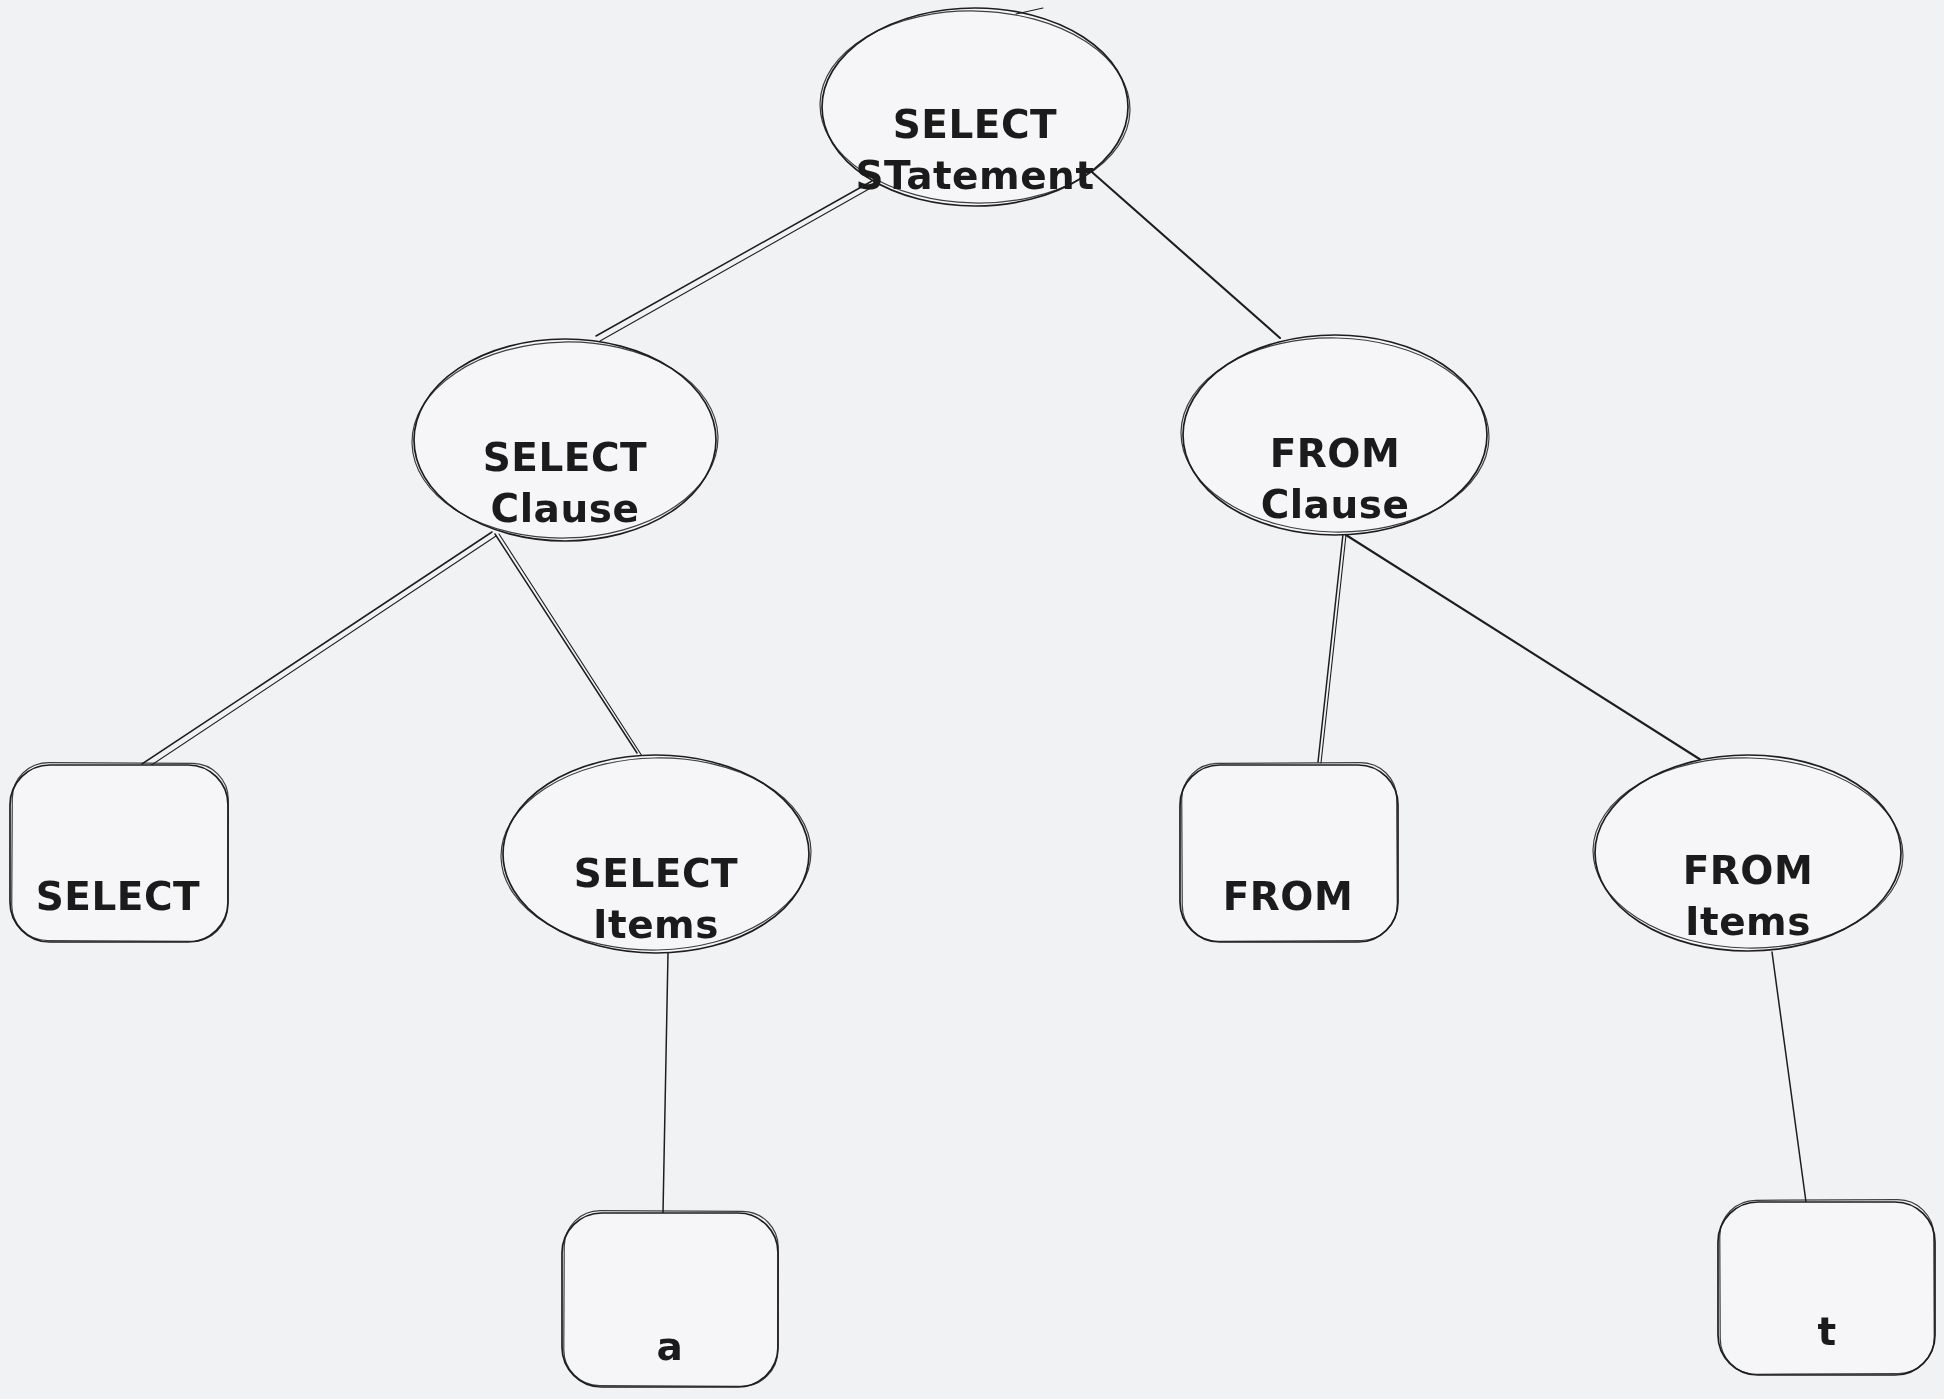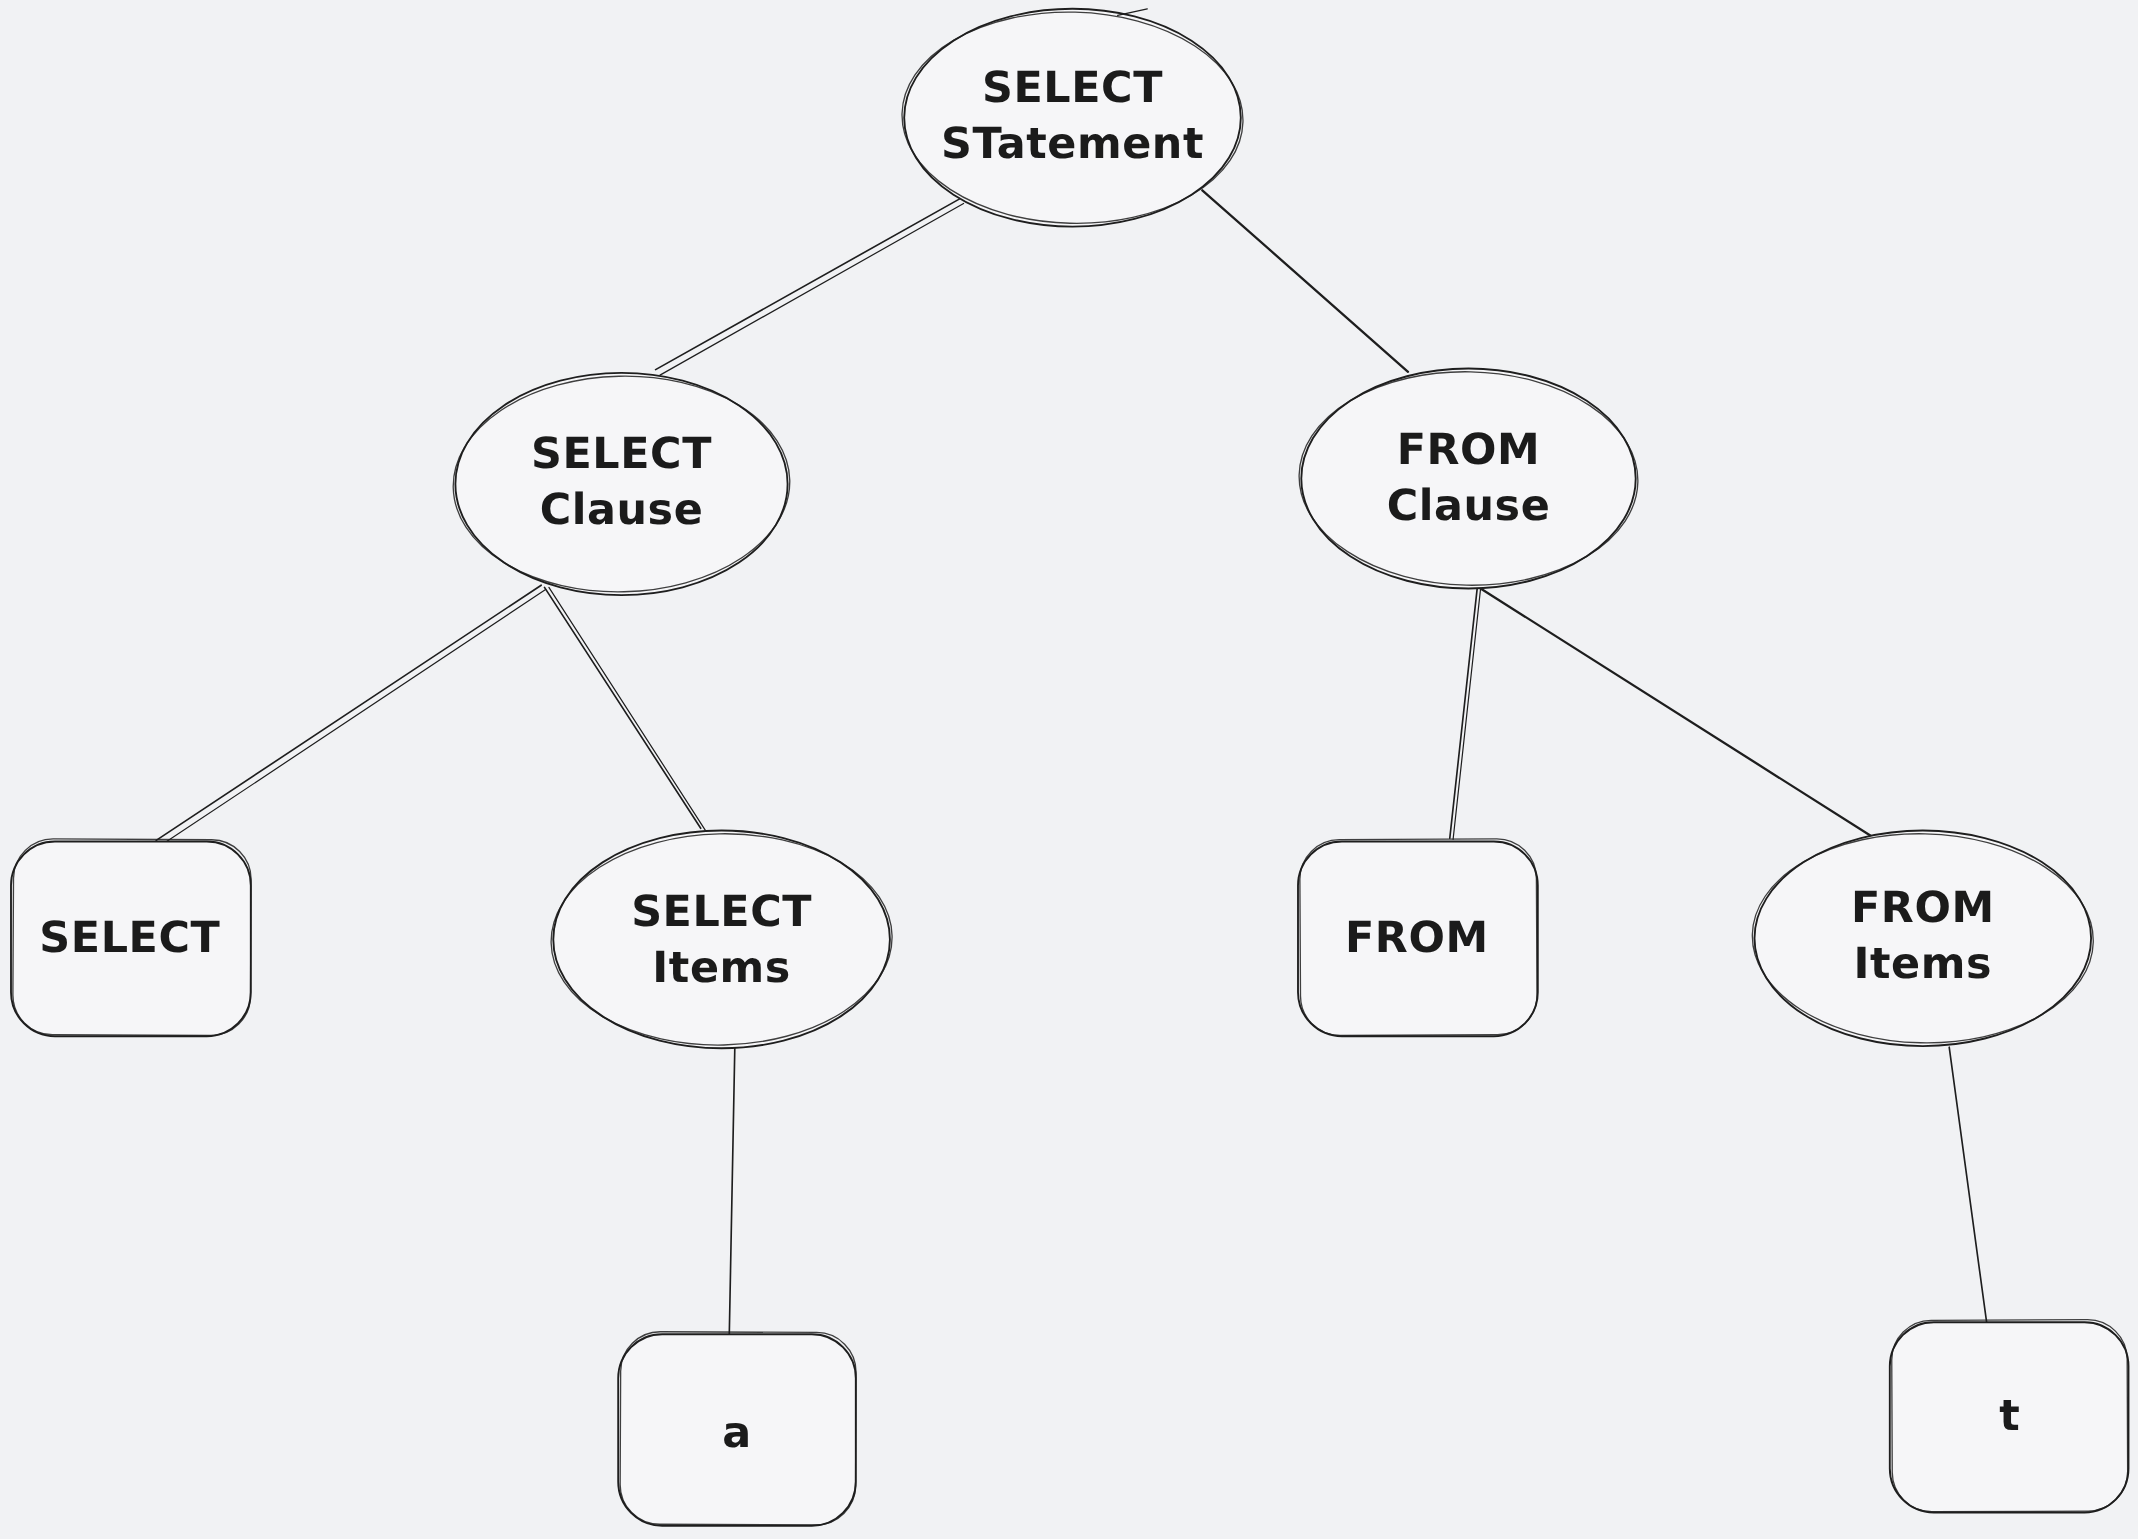--- a/index.html
+++ b/index.html
@@ -49,20 +49,21 @@
     transform: translate(-50%, -50%);
     font-family: "DejaVu Sans", sans-serif;
     font-size: 39px;
     font-weight: bold;
     letter-spacing: 0.5px;
     line-height: 1.32;
     color: #1b1b1b;
     text-align: center;
     white-space: pre-line;
     pointer-events: none;
+    margin-top: 44px;
   }
 </style>
 </head>
 <body>
 
 <div class="canvas">
 
   <svg viewBox="0 0 1944 1399" width="1944" height="1399">
 
     <g>

